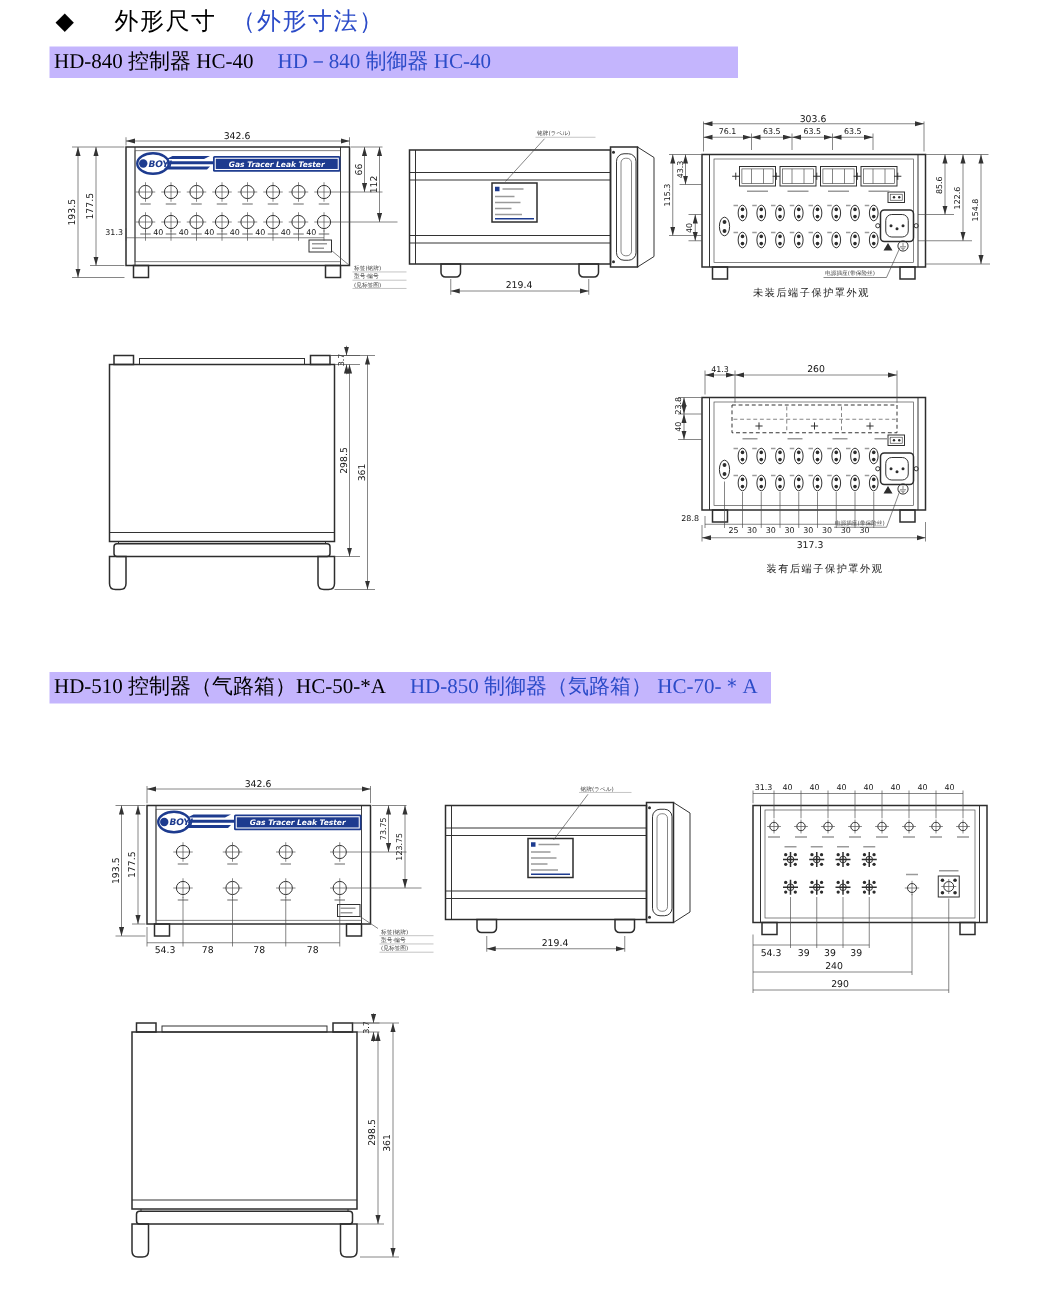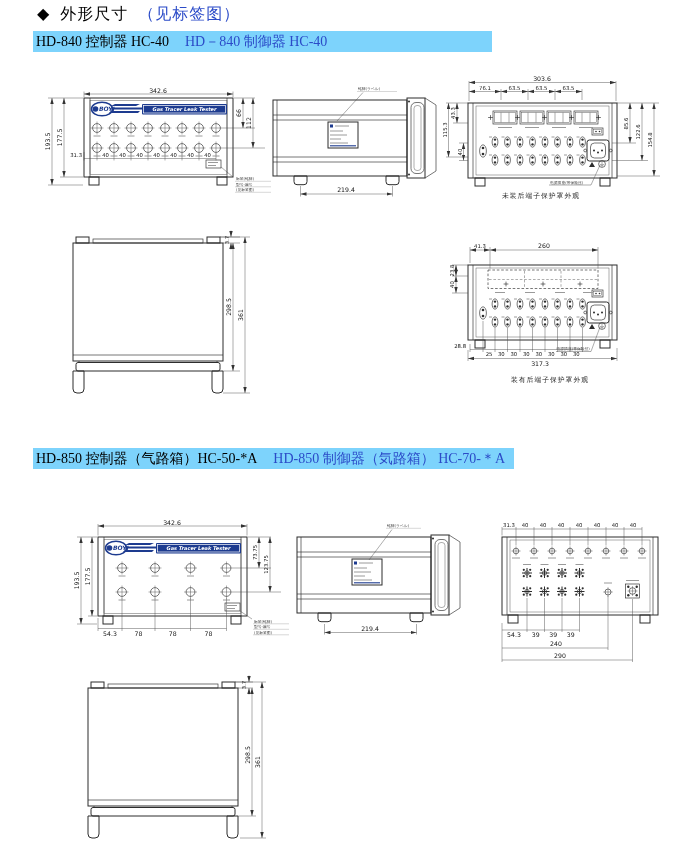--- a/index.html
+++ b/index.html
@@ -1,20 +1,20 @@
 <!DOCTYPE html>
 <html><head>
 <meta charset="utf-8">
 <style>
   html,body{margin:0;padding:0;background:#fff}
   body{width:700px;height:863px;position:relative;font-family:"Liberation Serif","DejaVu Serif",serif;overflow:hidden}
   .heading{position:absolute;left:37px;top:4px;font-size:16px;color:#000;white-space:nowrap;letter-spacing:1px}
-  .heading .zh{margin-left:10px}
+  .heading .zh{margin-left:26px}
   .heading .jp{color:#2B4BC8;margin-left:10px}
-  .band{position:absolute;height:21px;background:#7dd3fc;font-size:14px;line-height:21px;white-space:nowrap;padding-left:3px}
+  .band{position:absolute;height:21px;background:#c4b5fd;font-size:14px;line-height:21px;white-space:nowrap;padding-left:3px}
   #band1{left:33px;top:31px;width:456px}
   #band2{left:33px;top:448px;width:478px}
   .band .jp{color:#2B4BC8;margin-left:16px}
   svg{position:absolute;left:0;top:0}
   .k{stroke:#2d2d2d;stroke-width:1;fill:none}
   .m{stroke:#2d2d2d;stroke-width:.65;fill:none}
   .x{stroke:#4a4a4a;stroke-width:.45;fill:none}
   .dash{stroke-dasharray:2.6 1.8}
   .ml{stroke:#9a9a9a;stroke-width:1}
   .ul{stroke:#b0b0b0;stroke-width:.5}
@@ -24,29 +24,29 @@
   .dt5{font-size:5.3px}
   .cap{font-size:6.8px;letter-spacing:1px;fill:#222}
   .tn{font-size:3.8px;fill:#444}
   .logo{font-style:italic;font-weight:700;font-size:6px;fill:#1D3B8F}
   .ban{font-style:italic;font-weight:700;font-size:5px;fill:#fff}
 </style>
 </head>
 <body>
 
 <div class="heading">
-  <span>◆</span><span class="zh">外形尺寸</span><span class="jp">（见标签图）</span>
+  <span>◆</span><span class="zh">外形尺寸</span><span class="jp">（外形寸法）</span>
 </div>
 
 <div class="band" id="band1">
   <span>HD-840 控制器 HC-40</span><span class="jp">HD－840 制御器 HC-40</span>
 </div>
 
 <div class="band" id="band2">
-  <span>HD-850 控制器（气路箱）HC-50-*A</span><span class="jp">HD-850 制御器（気路箱） HC-70-＊A</span>
+  <span>HD-510 控制器（气路箱）HC-50-*A</span><span class="jp">HD-850 制御器（気路箱） HC-70-＊A</span>
 </div>
 
 <svg width="700" height="863" viewBox="0 0 700 863">
 <defs>
   <marker id="ar" markerUnits="userSpaceOnUse" markerWidth="7" markerHeight="4" refX="6" refY="1.7" orient="auto-start-reverse">
         <path d="M0,0L6,1.7L0,3.4Z" fill="#333"></path>
       </marker>
 
   <g id="xconn">
         <circle r="4.4" class="m"></circle>

